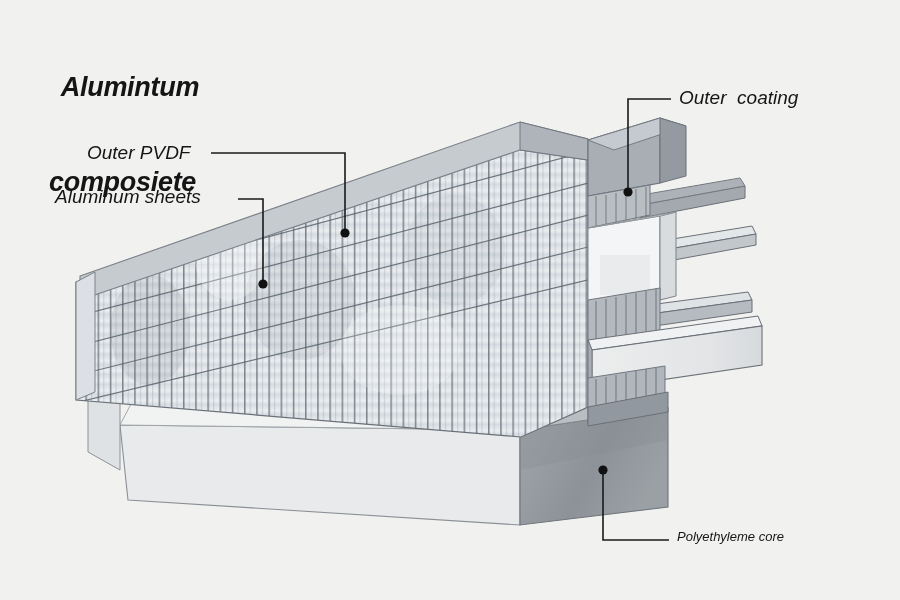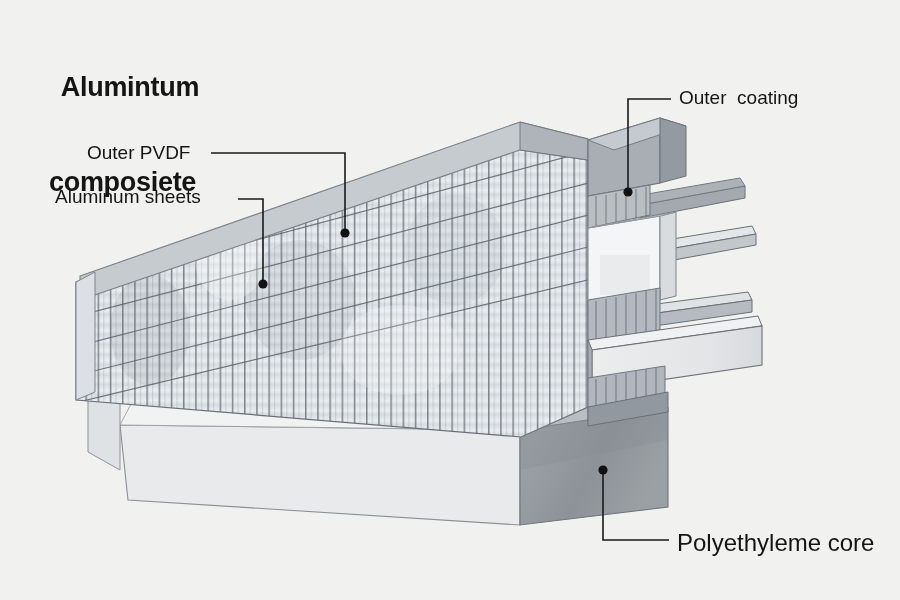--- a/index.html
+++ b/index.html
@@ -25,20 +25,21 @@
     left: 0;
     top: 0;
     width: 900px;
     height: 600px;
   }
   .label {
     position: absolute;
     color: #151515;
     white-space: pre;
     line-height: 1.18;
+    font-style: italic;
   }
   #title-block {
     left: 33px;
     top: 40px;
     font-size: 27px;
     font-weight: bold;
     letter-spacing: -0.3px;
   }
   #title-line2 {
     display: block;
@@ -56,21 +57,21 @@
     font-size: 19px;
   }
   #label-outer-coating {
     left: 679px;
     top: 87px;
     font-size: 19px;
   }
   #label-poly-core {
     left: 677px;
     top: 529px;
-    font-size: 24px;
+    font-size: 13px;
   }
 </style>
 </head>
 <body>
 
 <div id="stage">
 
   <svg id="artwork" viewBox="0 0 900 600">
     <defs>
       <linearGradient id="glassGrad" x1="0" y1="0" x2="0" y2="1">

